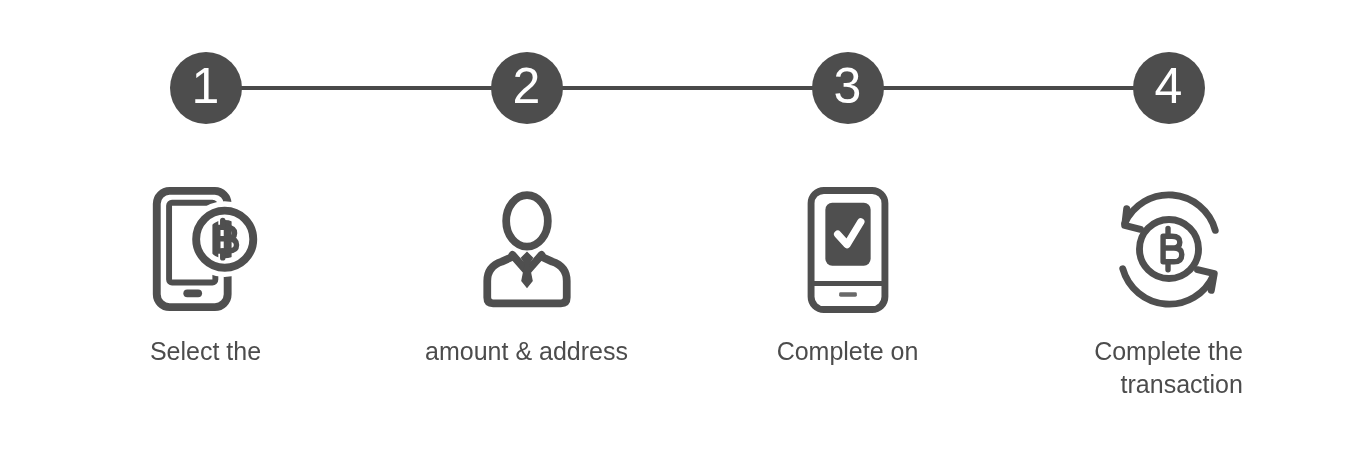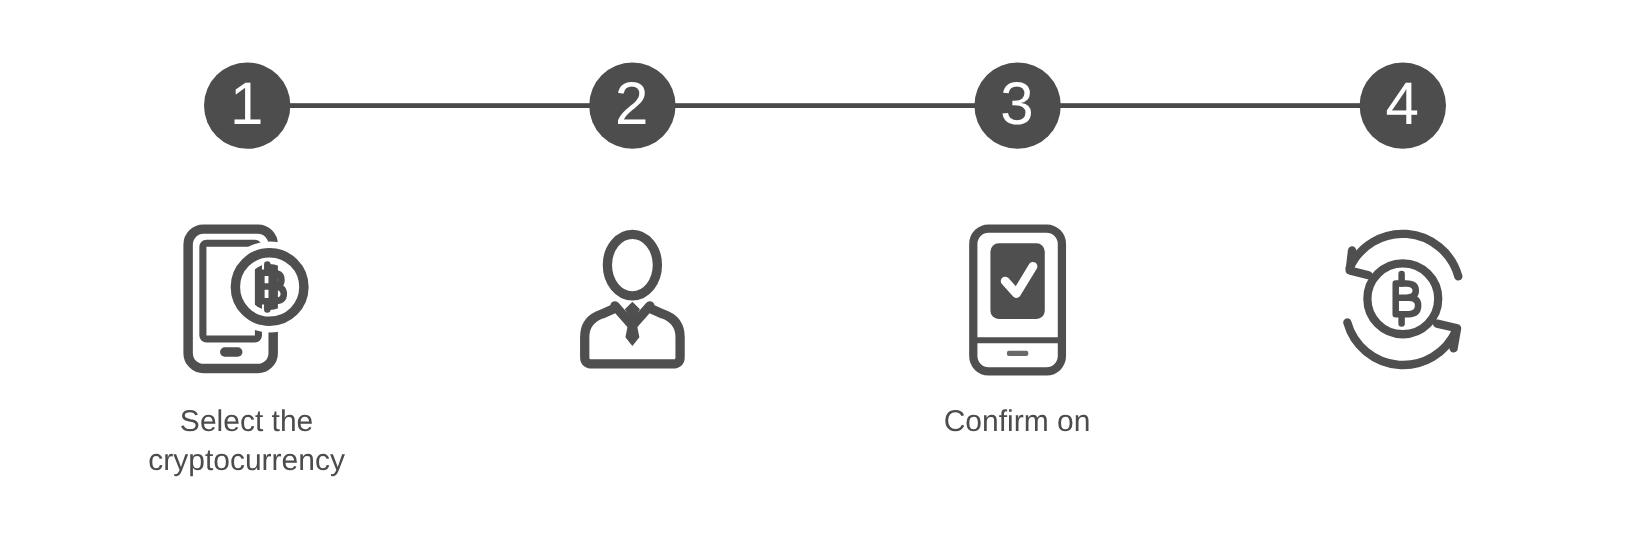--- a/index.html
+++ b/index.html
@@ -30,21 +30,21 @@
   .step-number {
     color: #ffffff; font-size: 50px; font-weight: 300; line-height: 1;
     padding-bottom: 4px;
   }
   .step-icon {
     height: 130px; margin-top: 61px;
     display: flex; align-items: center; justify-content: center;
   }
   .step-label {
     margin-top: 20px;
-    text-align: center;
+    text-align: right;
     color: #4c4c4c;
     font-size: 25px; line-height: 33px; font-weight: 400;
   }
   .step-label span { display: block; }
 </style>
 </head>
 <body>
 
 <div class="canvas">
 
@@ -68,41 +68,41 @@
           <circle cx="74" cy="54" r="29" stroke="#ffffff" stroke-width="19"></circle>
 
           <circle cx="74" cy="54" r="29" stroke="#4f4f4f" stroke-width="8"></circle>
 
           <path d="M67 42 V66 M67 42 H76 Q84 42 84 48 Q84 53.5 76 53.5 H67 M67 53.5 H78 Q86 53.5 86 60 Q86 66 78 66 H67" stroke="#4f4f4f" stroke-width="5.5" stroke-linecap="round" stroke-linejoin="round"></path>
           <path d="M72 35 V42 M72 66 V73" stroke="#4f4f4f" stroke-width="5.5" stroke-linecap="round"></path>
         </svg>
       </div>
       <div class="step-label">
         <span>Select the</span>
-        <span>cryptocurrency</span>
       </div>
     </div>
 
     <div class="step">
       <div class="step-circle">
         <span class="step-number">2</span>
       </div>
       <div class="step-icon">
         <svg width="104" height="126" viewBox="0 0 104 130" fill="none">
 
           <ellipse cx="52" cy="35" rx="21.5" ry="26.5" stroke="#4f4f4f" stroke-width="8"></ellipse>
 
           <path d="M37 72 L26 77 Q11 82 11 97 L11 114 Q11 120 17 120 L87 120 Q93 120 93 114 L93 97 Q93 82 78 77 L67 72" stroke="#4f4f4f" stroke-width="8" stroke-linecap="round" stroke-linejoin="round"></path>
 
           <path d="M37 70 L52 87 L67 70" stroke="#4f4f4f" stroke-width="8" stroke-linecap="round" stroke-linejoin="round"></path>
 
           <path d="M45.5 73 L52 66.5 L58.5 73 L54.5 79.5 L58 97 L52 104.5 L46 97 L49.5 79.5 Z" fill="#4f4f4f"></path>
         </svg>
       </div>
       <div class="step-label">
+        <span>amount &amp; address</span>
       </div>
     </div>
 
     <div class="step">
       <div class="step-circle">
         <span class="step-number">3</span>
       </div>
       <div class="step-icon">
         <svg width="84" height="128" viewBox="0 0 84 130" fill="none">
 
@@ -111,21 +111,21 @@
           <rect x="19" y="17" width="46" height="64" rx="7" fill="#4f4f4f"></rect>
 
           <path d="M31.5 49 L41 59.5 L55 36.5" stroke="#ffffff" stroke-width="7.5" stroke-linecap="round" stroke-linejoin="round"></path>
 
           <path d="M5 99 H79" stroke="#4f4f4f" stroke-width="5"></path>
 
           <rect x="33" y="108" width="18" height="4.5" rx="1.5" fill="#4f4f4f" opacity="0.85"></rect>
         </svg>
       </div>
       <div class="step-label">
-        <span>Confirm on</span>
+        <span>Complete on</span>
       </div>
     </div>
 
     <div class="step">
       <div class="step-circle">
         <span class="step-number">4</span>
       </div>
       <div class="step-icon">
         <svg width="116" height="124" viewBox="0 0 116 126" fill="none">
 
@@ -134,16 +134,20 @@
           <path d="M52 49 V75 M52 49 H61 Q69 49 69 55 Q69 61 61 61 H52 M52 61 H63 Q71 61 71 67.5 Q71 75 63 75 H52" stroke="#4f4f4f" stroke-width="5.5" stroke-linecap="round" stroke-linejoin="round"></path>
           <path d="M57 41 V49 M57 75 V83" stroke="#4f4f4f" stroke-width="5.5" stroke-linecap="round"></path>
 
           <path d="M105 43 A49 49 0 0 0 13 36" stroke="#4f4f4f" stroke-width="7" stroke-linecap="round"></path>
           <path d="M13 38 L15 21 M13 38 L29 42" stroke="#4f4f4f" stroke-width="7" stroke-linecap="round"></path>
 
           <path d="M11 82 A49 49 0 0 0 103 89" stroke="#4f4f4f" stroke-width="7" stroke-linecap="round"></path>
           <path d="M104 87 L101 104 M104 87 L87 83" stroke="#4f4f4f" stroke-width="7" stroke-linecap="round"></path>
         </svg>
       </div>
+      <div class="step-label">
+        <span>Complete the</span>
+        <span>transaction</span>
+      </div>
     </div>
 
   </div>
 </div>
 
 </body></html>

